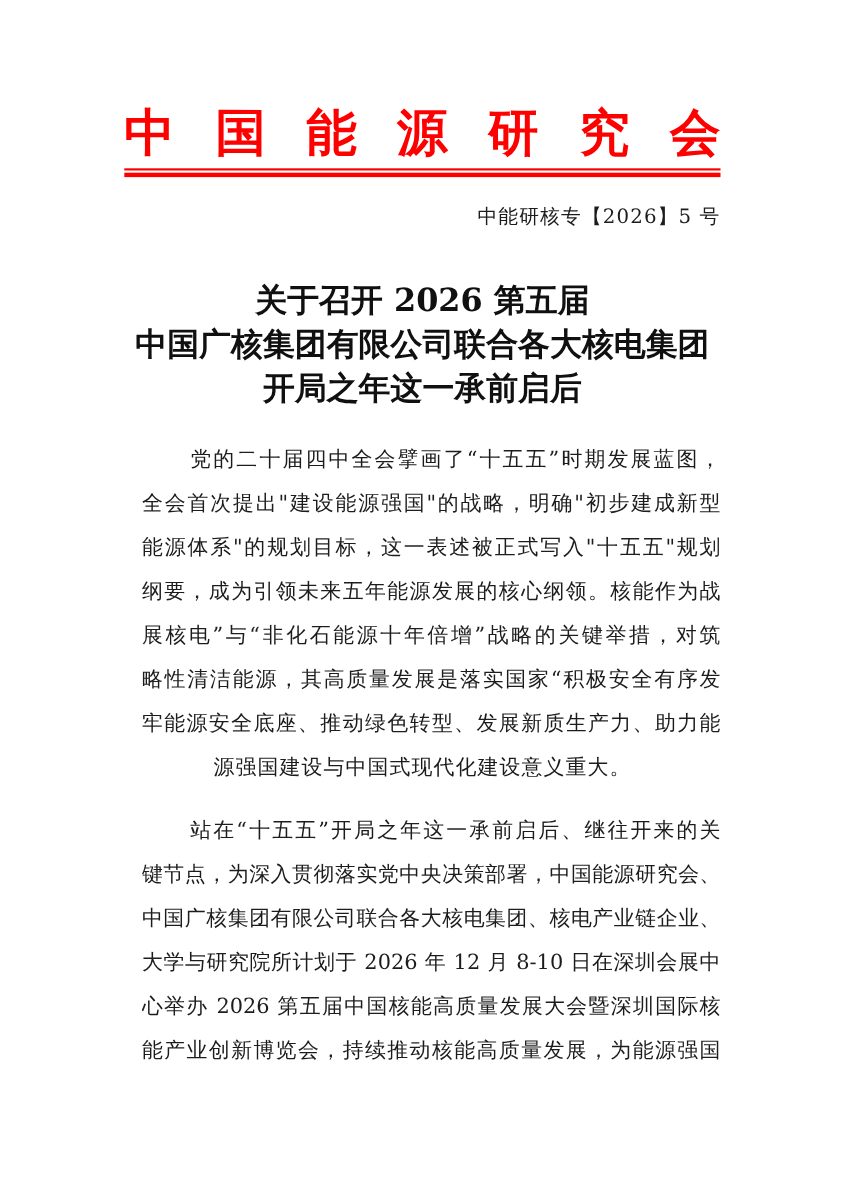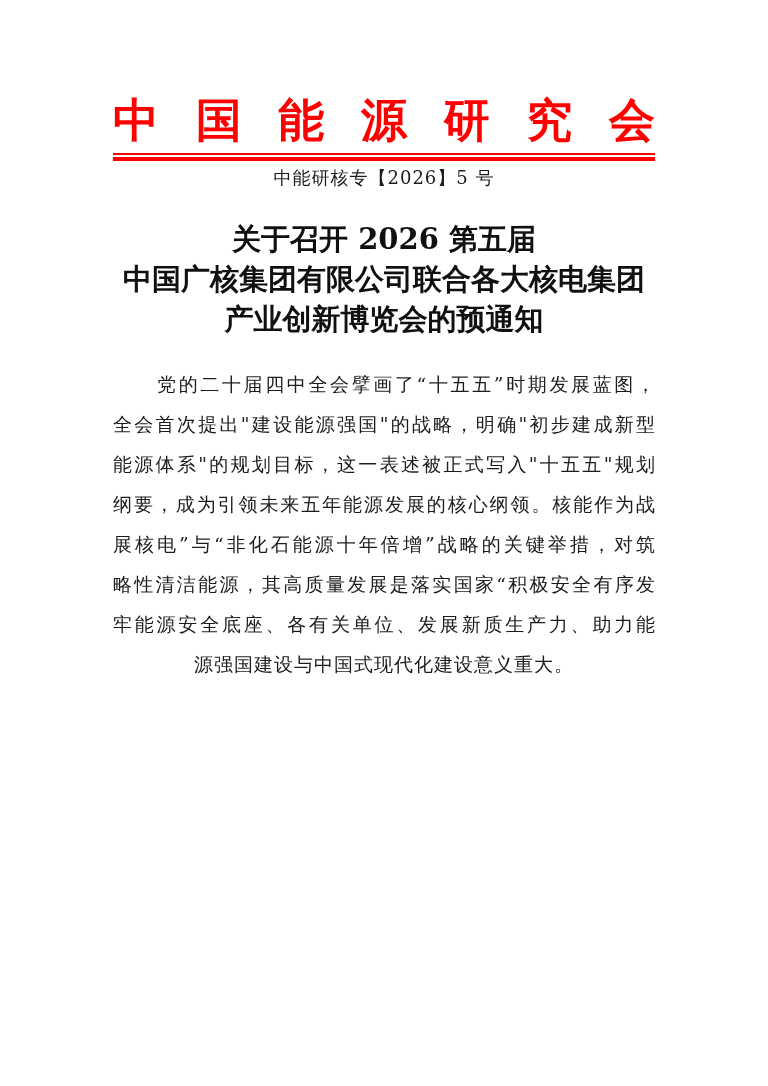--- a/index.html
+++ b/index.html
@@ -30,30 +30,30 @@
     color:var(--red);
     line-height:52px;
     white-space:nowrap;
   }
   .rule{margin-top:7px;}
   .rule-thin{height:2px;background:var(--red);}
   .rule-gap{height:2px;}
   .rule-thick{height:4px;background:var(--red);}
   
   .doc-number{
-    margin-top:4px;
+    margin-top:24px;
     font-size:18px;
     line-height:26px;
-    text-align:center;
+    text-align:right;
     letter-spacing:1px;
     color:var(--ink);
   }
   
   .title{
-    margin-top:28px;
+    margin-top:42px;
     font-size:29px;
     font-weight:bold;
     line-height:40px;
     text-align:center;
     color:#101010;
   }
   
   .body{
     margin-top:25px;
     font-size:19px;
@@ -66,20 +66,21 @@
   }
   .para + .para{margin-top:17px;}
   .line{
     height:40px;
     overflow:hidden;
   }
   .line.just{
     text-align:justify;
     text-align-last:justify;
     letter-spacing:0;
+    margin-left:16px;
   }
   .line:not(.just){letter-spacing:1px;text-align:center;}
   .line.indent{text-indent:44px;}
 </style>
 </head>
 <body>
 
 <div class="page">
 
   <div class="org-header">
@@ -96,31 +97,39 @@
     <div class="rule-thin"></div>
     <div class="rule-gap"></div>
     <div class="rule-thick"></div>
   </div>
 
   <div class="doc-number">中能研核专【2026】5 号</div>
 
   <div class="title">
     <div>关于召开 2026 第五届</div>
     <div>中国广核集团有限公司联合各大核电集团</div>
-    <div>产业创新博览会的预通知</div>
+    <div>开局之年这一承前启后</div>
   </div>
 
   <div class="body">
     <div>
         <div class="para">
           <div class="line indent just">党的二十届四中全会擘画了“十五五”时期发展蓝图，</div>
           <div class="line just">全会首次提出"建设能源强国"的战略，明确"初步建成新型</div>
           <div class="line just">能源体系"的规划目标，这一表述被正式写入"十五五"规划</div>
           <div class="line just">纲要，成为引领未来五年能源发展的核心纲领。核能作为战</div>
           <div class="line just">展核电”与“非化石能源十年倍增”战略的关键举措，对筑</div>
           <div class="line just">略性清洁能源，其高质量发展是落实国家“积极安全有序发</div>
-          <div class="line just">牢能源安全底座、各有关单位、发展新质生产力、助力能</div>
+          <div class="line just">牢能源安全底座、推动绿色转型、发展新质生产力、助力能</div>
           <div class="line">源强国建设与中国式现代化建设意义重大。</div>
+        </div>
+        <div class="para">
+          <div class="line indent just">站在“十五五”开局之年这一承前启后、继往开来的关</div>
+          <div class="line just">键节点，为深入贯彻落实党中央决策部署，中国能源研究会、</div>
+          <div class="line just">中国广核集团有限公司联合各大核电集团、核电产业链企业、</div>
+          <div class="line just">大学与研究院所计划于 2026 年 12 月 8-10 日在深圳会展中</div>
+          <div class="line just">心举办 2026 第五届中国核能高质量发展大会暨深圳国际核</div>
+          <div class="line just">能产业创新博览会，持续推动核能高质量发展，为能源强国</div>
         </div>
       </div>
   </div>
 
 </div>
 
 </body></html>

